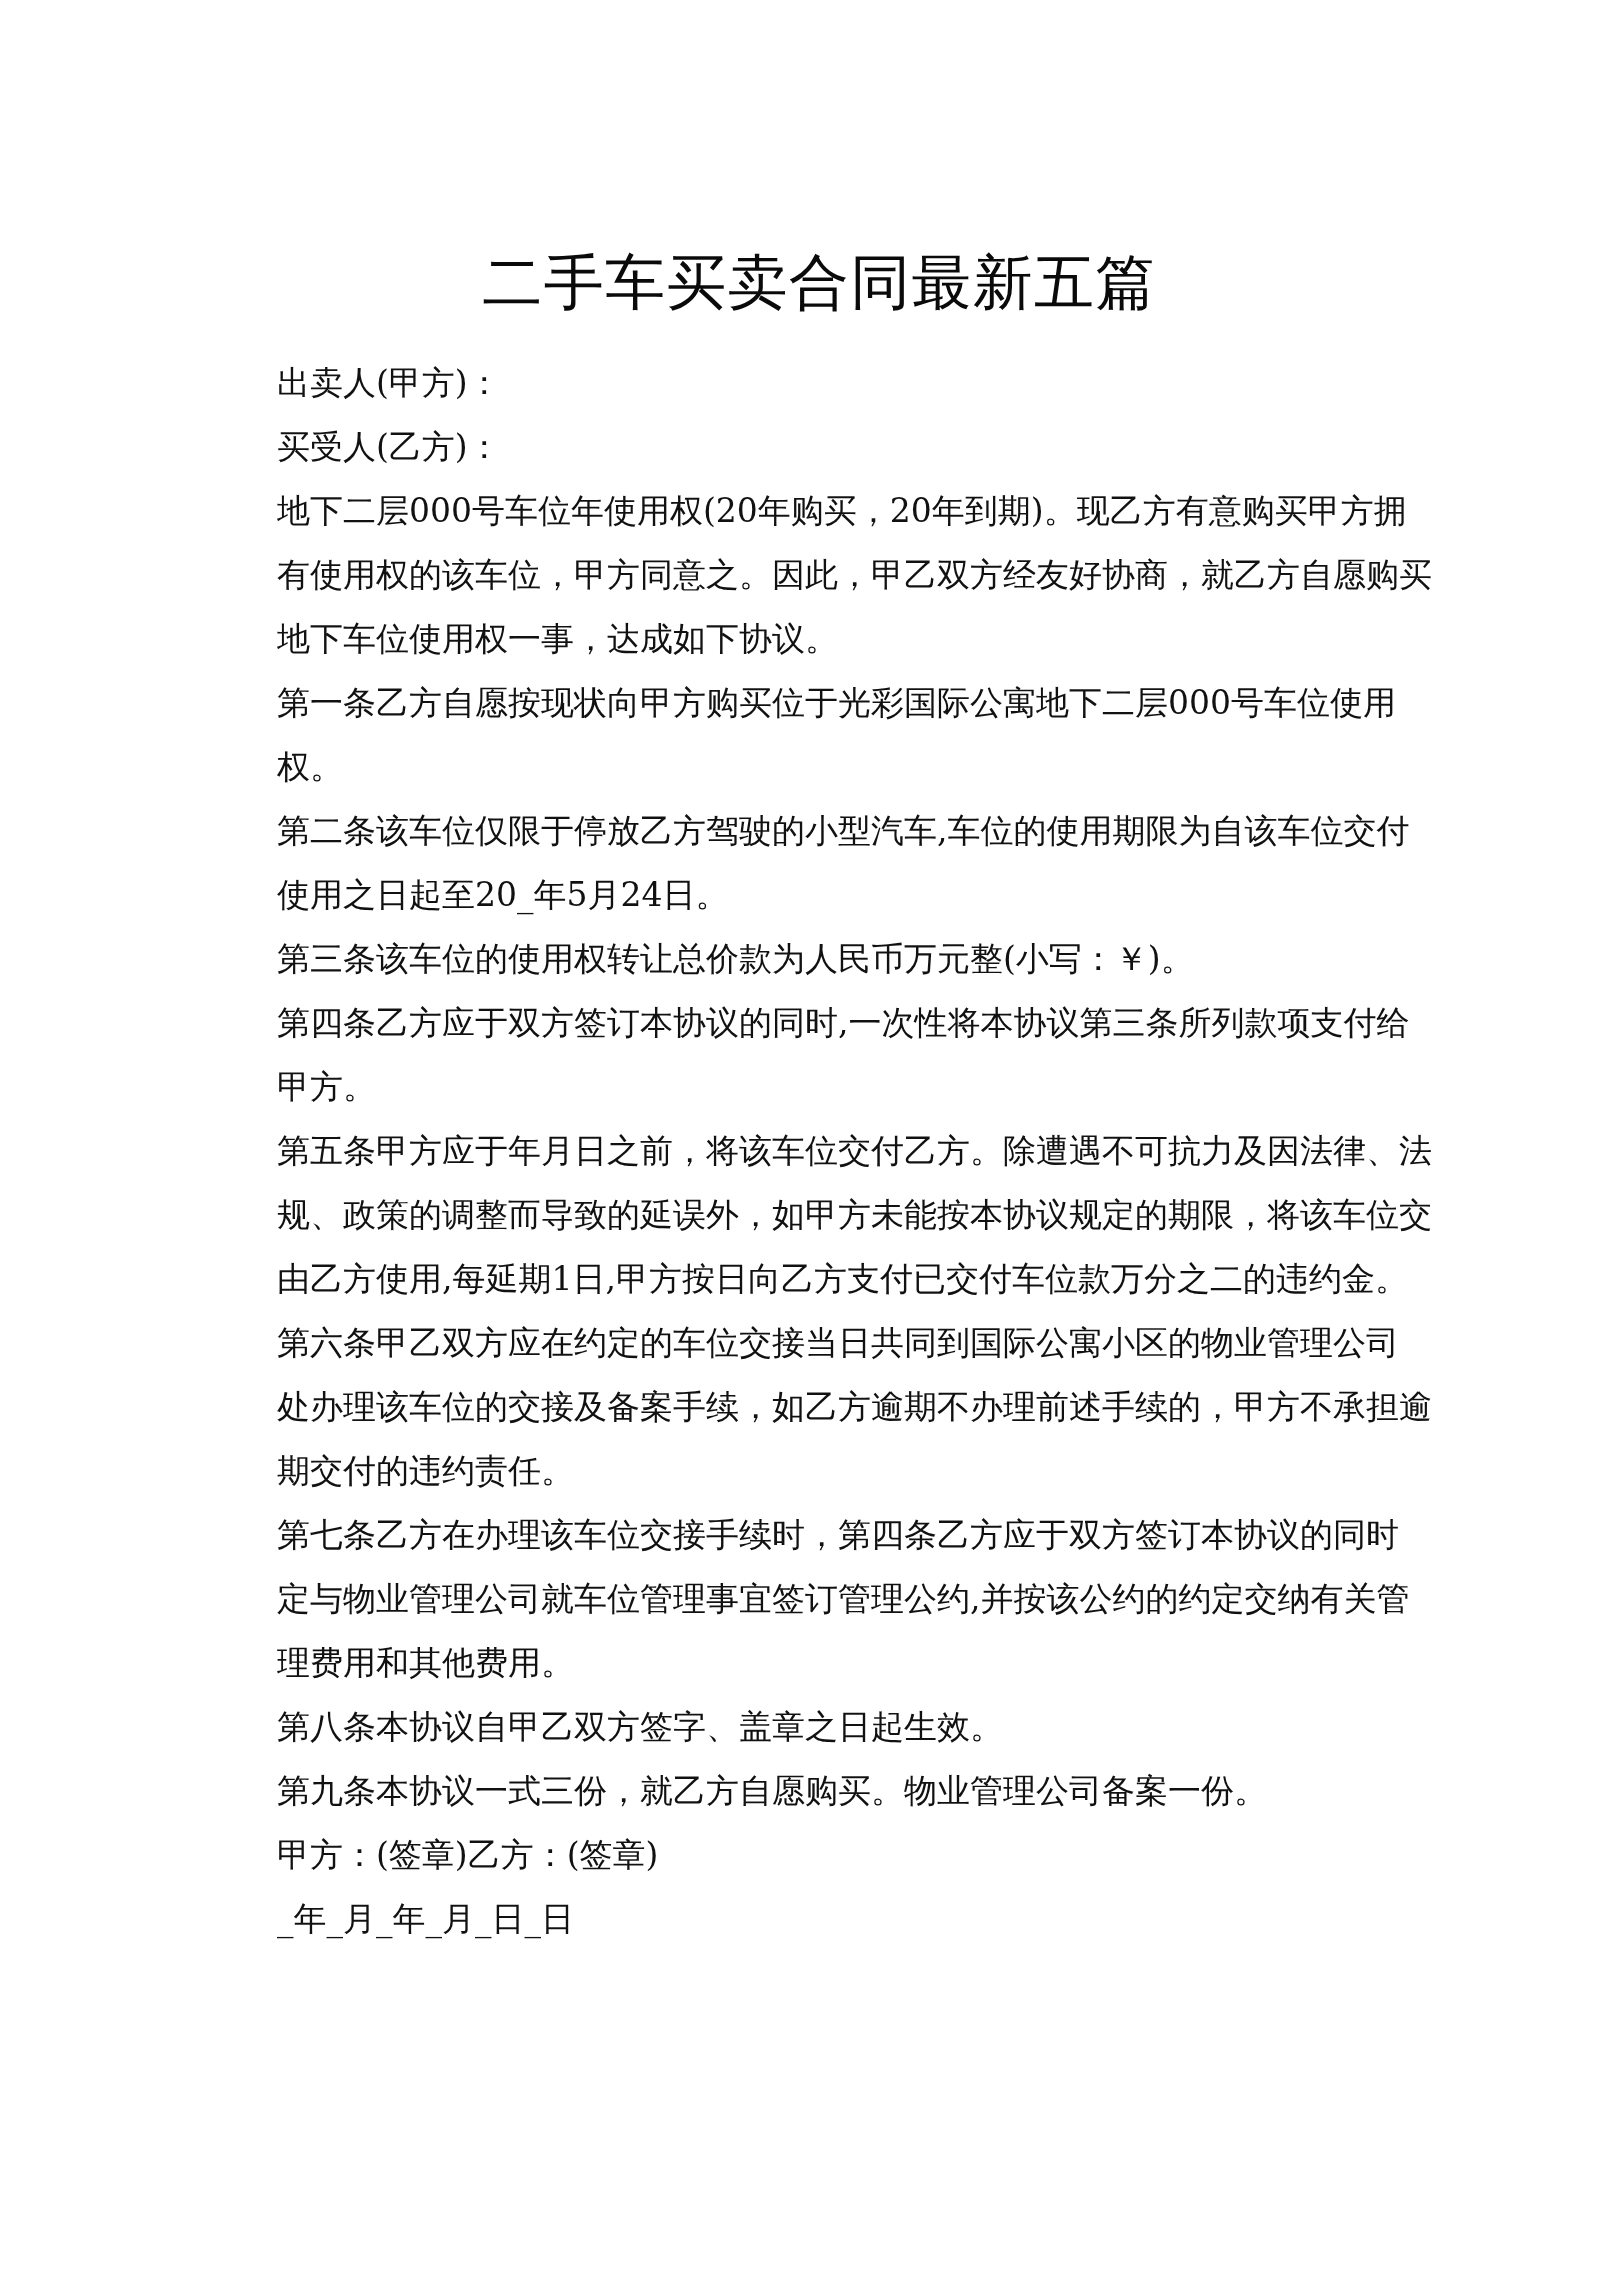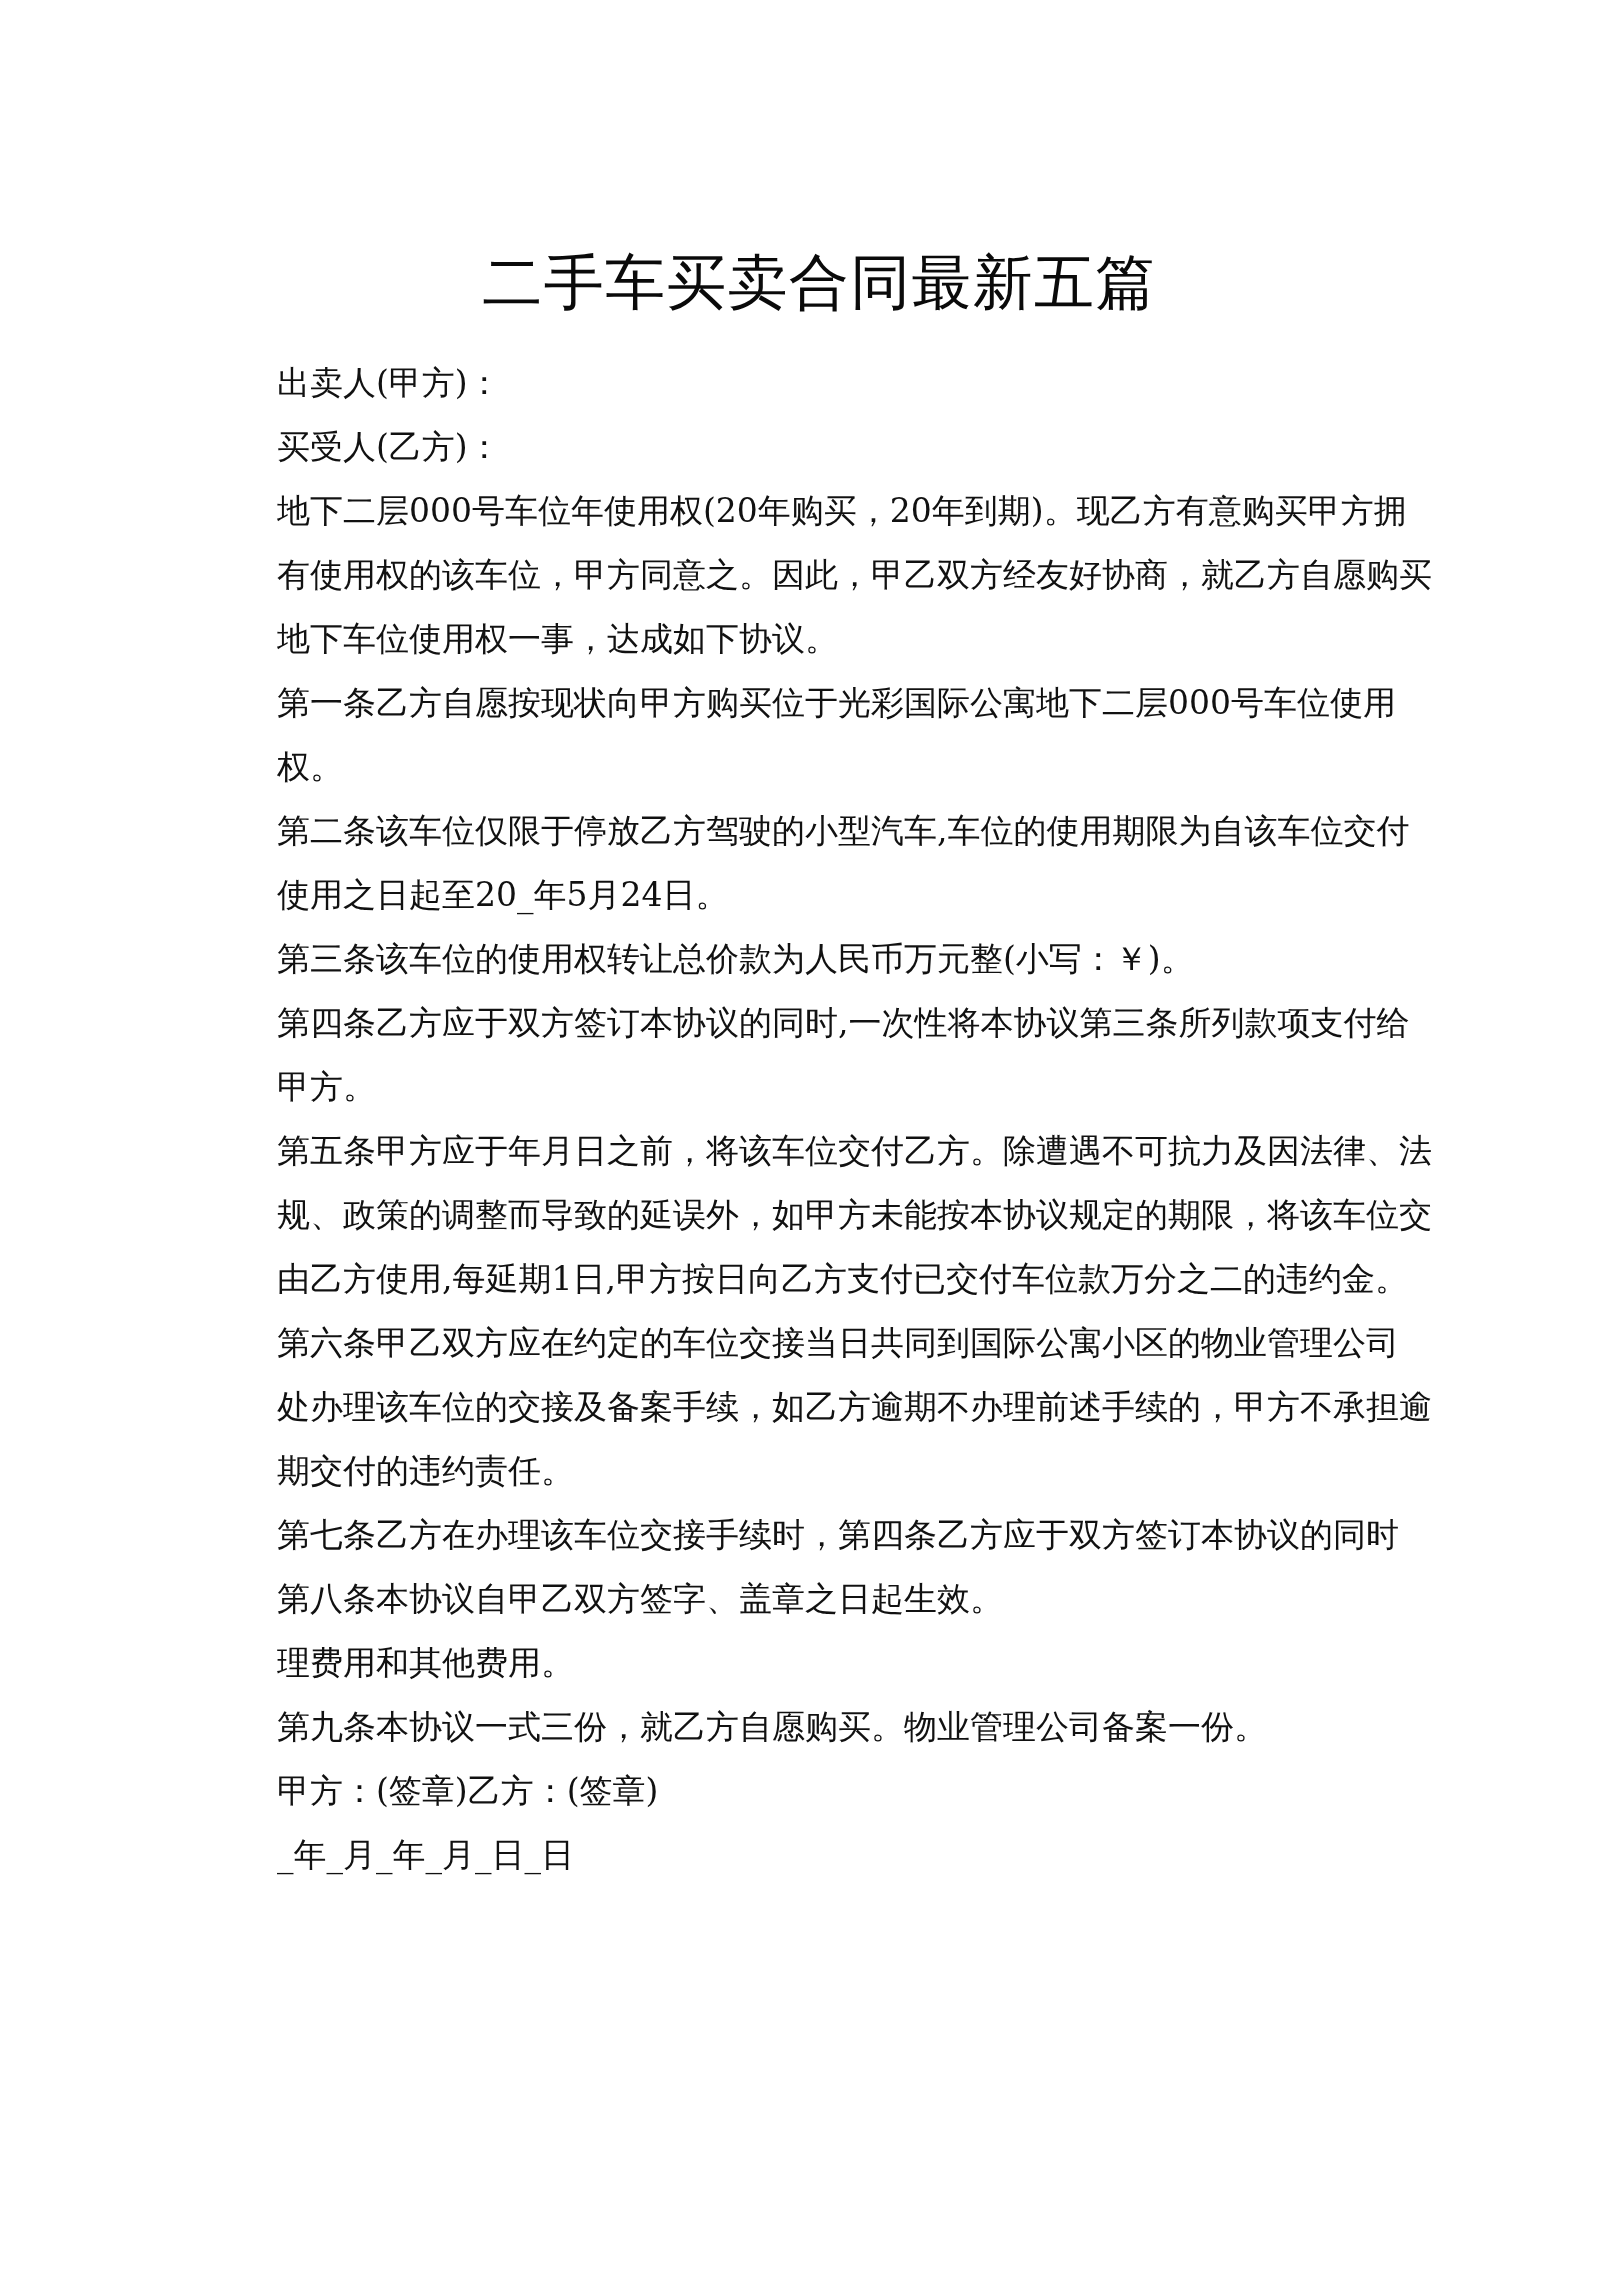--- a/index.html
+++ b/index.html
@@ -72,20 +72,21 @@
     <div class="line">第三条该车位的使用权转让总价款为人民币万元整(小写：￥)。</div>
     <div class="line justify">第四条乙方应于双方签订本协议的同时,一次性将本协议第三条所列款项支付给</div>
     <div class="line">甲方。</div>
     <div class="line justify">第五条甲方应于年月日之前，将该车位交付乙方。除遭遇不可抗力及因法律、法</div>
     <div class="line justify">规、政策的调整而导致的延误外，如甲方未能按本协议规定的期限，将该车位交</div>
     <div class="line justify">由乙方使用,每延期1日,甲方按日向乙方支付已交付车位款万分之二的违约金。</div>
     <div class="line justify">第六条甲乙双方应在约定的车位交接当日共同到国际公寓小区的物业管理公司</div>
     <div class="line justify">处办理该车位的交接及备案手续，如乙方逾期不办理前述手续的，甲方不承担逾</div>
     <div class="line">期交付的违约责任。</div>
     <div class="line justify">第七条乙方在办理该车位交接手续时，第四条乙方应于双方签订本协议的同时</div>
+    <div class="line justify">定与物业管理公司就车位管理事宜签订管理公约,并按该公约的约定交纳有关管</div>
+    <div class="line">理费用和其他费用。</div>
     <div class="line">第八条本协议自甲乙双方签字、盖章之日起生效。</div>
-    <div class="line">理费用和其他费用。</div>
     <div class="line">第九条本协议一式三份，就乙方自愿购买。物业管理公司备案一份。</div>
     <div class="line">甲方：(签章)乙方：(签章)</div>
     <div class="line">_年_月_年_月_日_日</div>
   </div>
 </div>
 
 
 </body></html>

